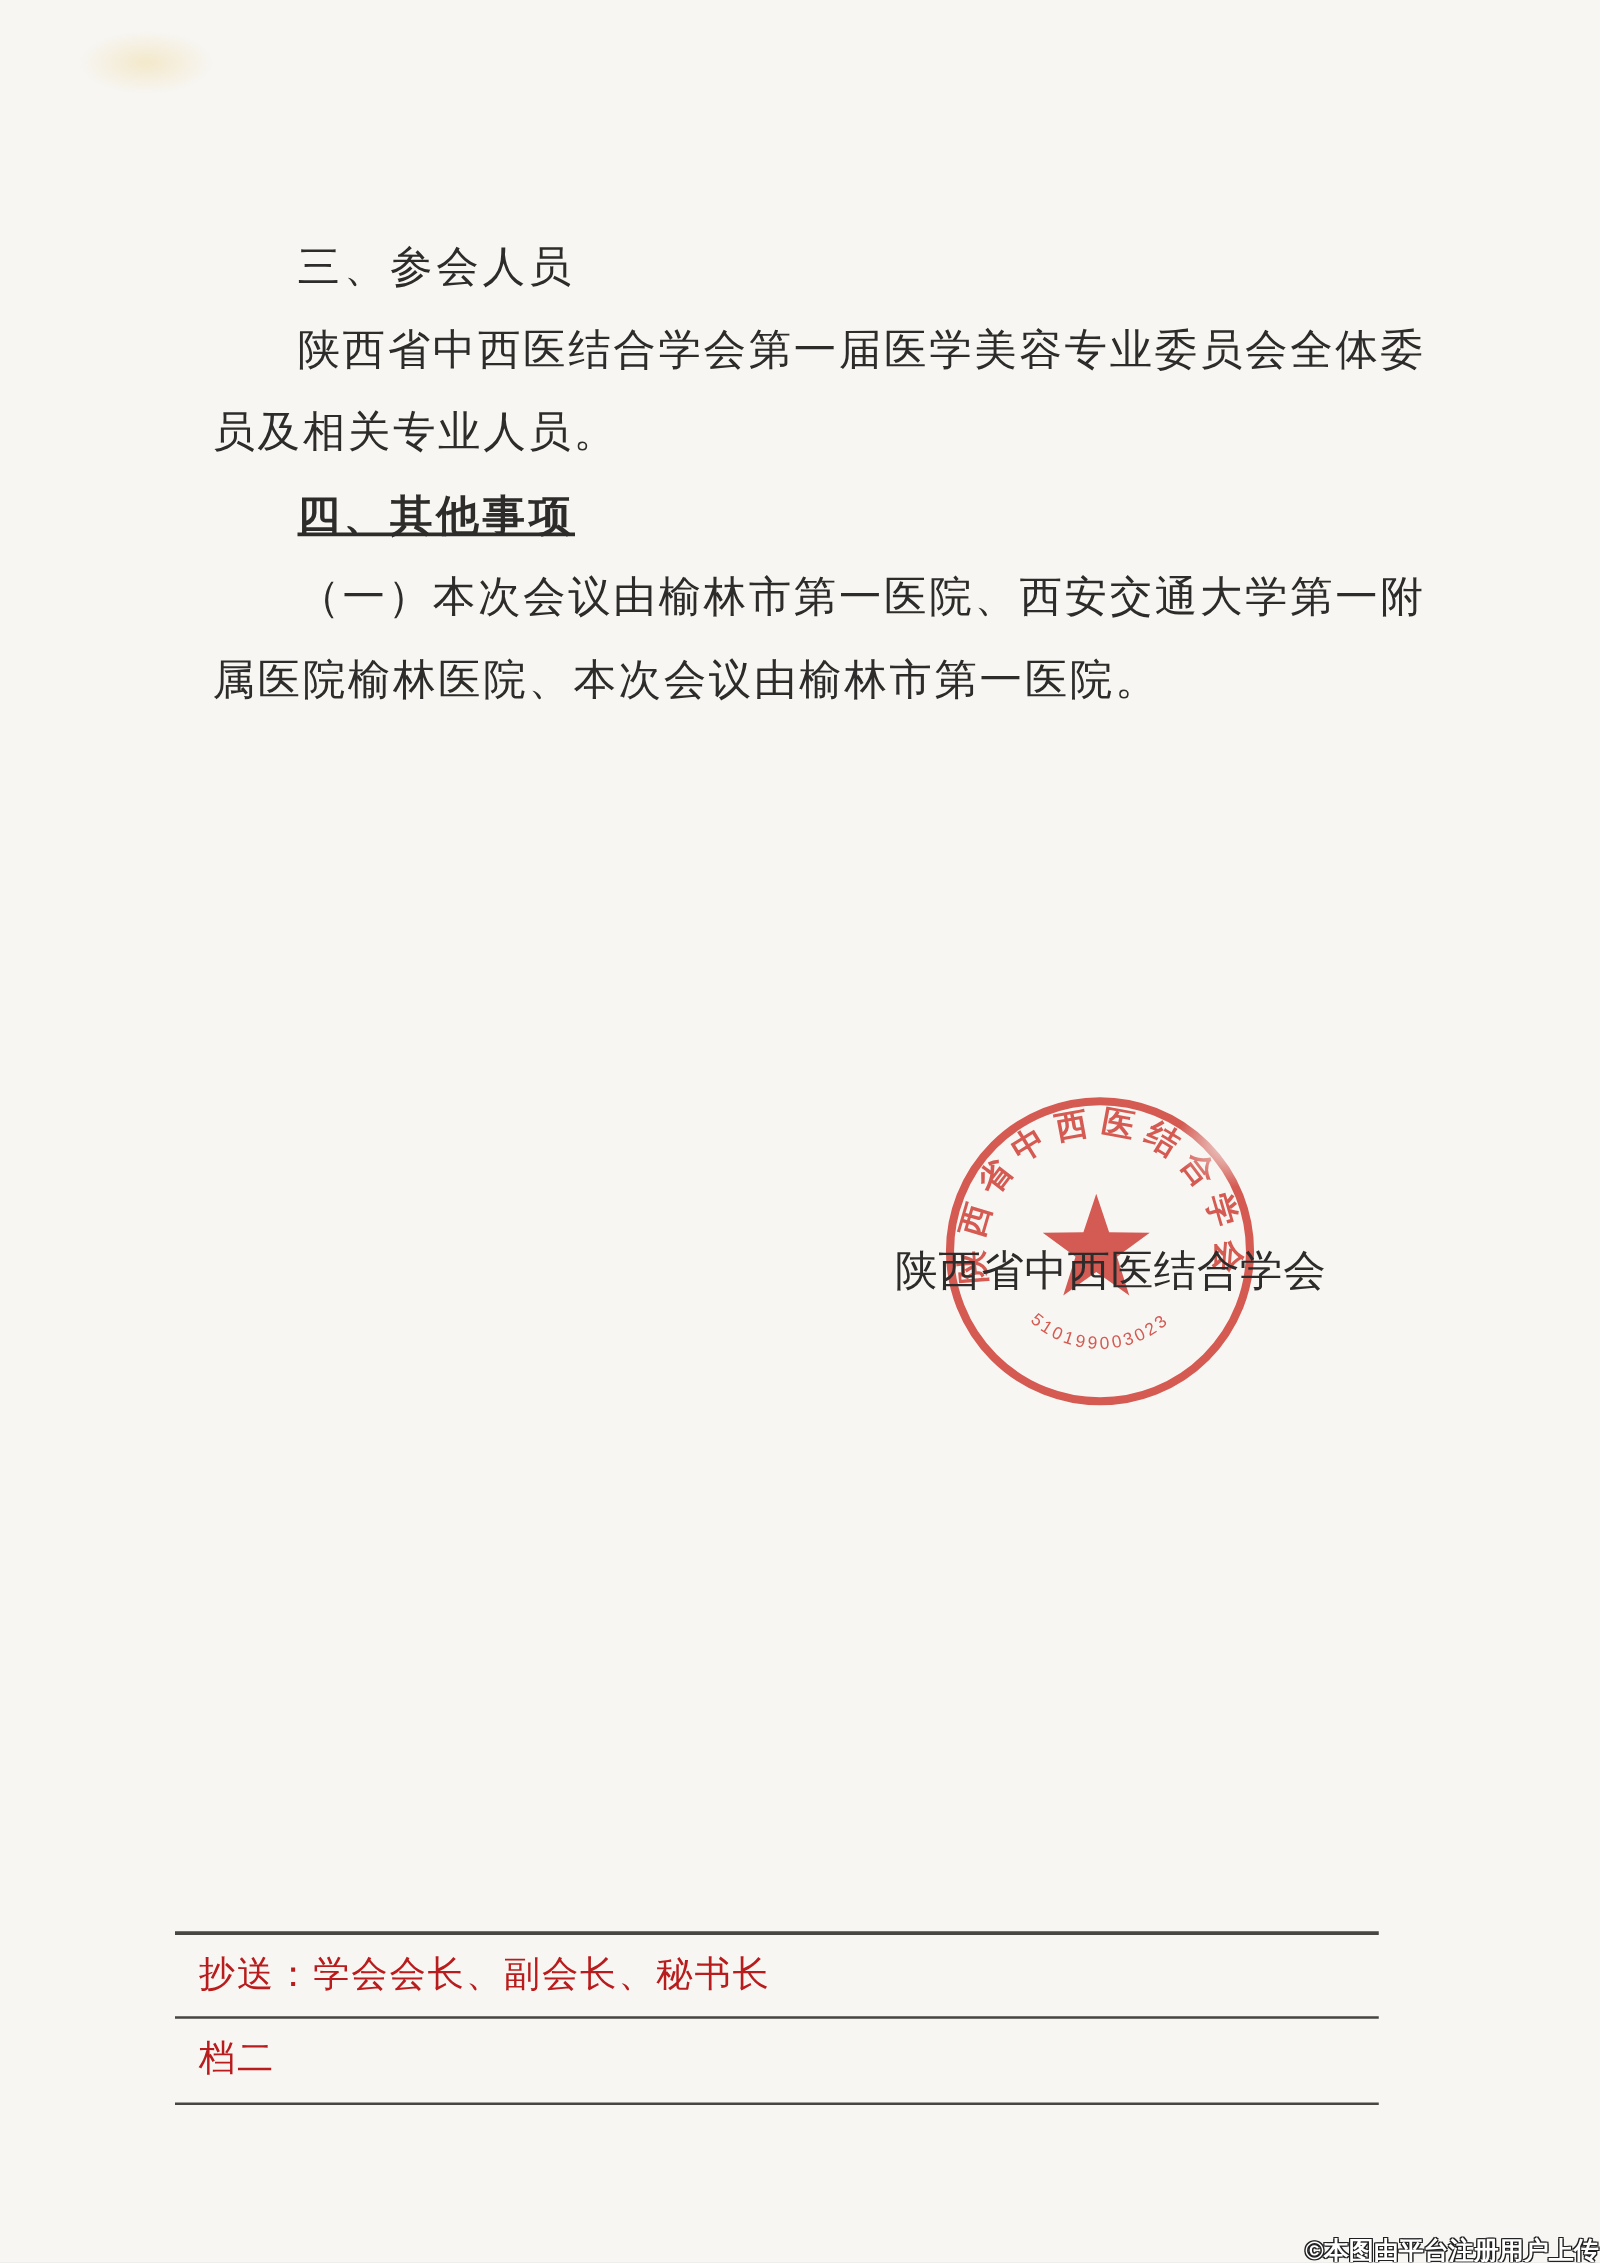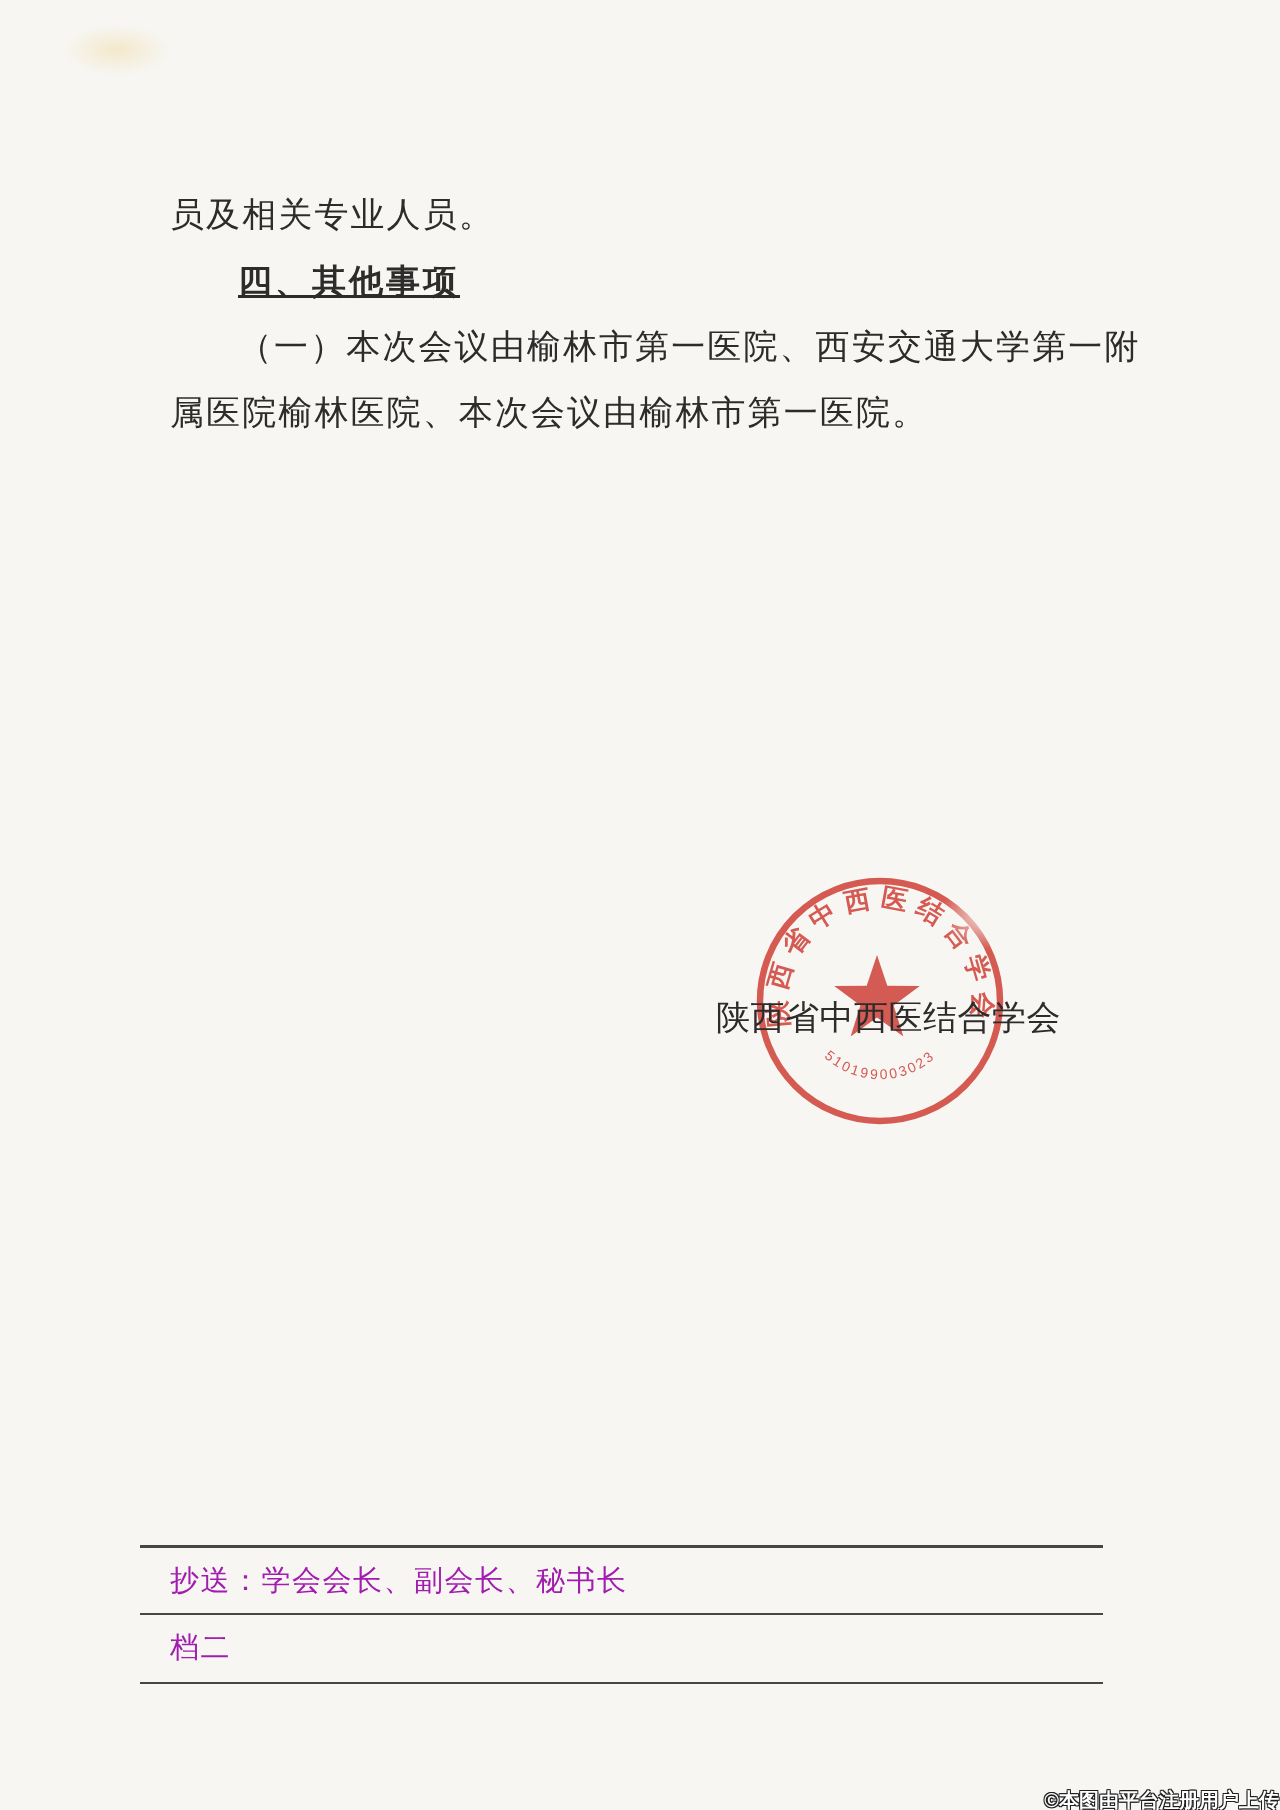--- a/index.html
+++ b/index.html
@@ -35,21 +35,21 @@
   .seal-wear{
     position:absolute;left:940px;top:880px;width:90px;height:70px;
     background:radial-gradient(ellipse at center,rgba(247,246,243,.85),rgba(247,246,243,0) 70%);
   }
   
   .rule{position:absolute;left:140px;width:963px;height:2px;background:#474642;}
   .rule.r1{top:1545px;height:3px;}
   .rule.r2{top:1613px;}
   .rule.r3{top:1682px;}
   .footer-text{
-    position:absolute;left:170px;font-size:29px;letter-spacing:1.5px;color:#a21caf;
+    position:absolute;left:159px;font-size:29px;letter-spacing:1.5px;color:#b91c1c;
     line-height:34px;white-space:nowrap;
   }
   .cc{top:1563px;}
   .archive{top:1630px;}
   
   .watermark{
     position:absolute;right:1px;top:1787px;
     font-family:"Liberation Sans","DejaVu Sans",sans-serif;
     font-size:20px;font-weight:bold;letter-spacing:0px;color:#ffffff;
     text-shadow:-1px -1px 0 #1f1f1f,1px -1px 0 #1f1f1f,-1px 1px 0 #1f1f1f,1px 1px 0 #1f1f1f,0 1px 0 #1f1f1f,0 -1px 0 #1f1f1f;
@@ -57,20 +57,22 @@
   }
 </style>
 </head>
 <body>
 
 <div class="page">
 
   <div class="stain"></div>
 
   <div class="doc-body">
+    <div class="line indent h3">三、参会人员</div>
+    <div class="line indent">陕西省中西医结合学会第一届医学美容专业委员会全体委</div>
     <div class="line">员及相关专业人员。</div>
     <div class="line indent h4">四、其他事项</div>
     <div class="line indent">（一）本次会议由榆林市第一医院、西安交通大学第一附</div>
     <div class="line">属医院榆林医院、本次会议由榆林市第一医院。</div>
   </div>
 
   <svg class="seal" viewBox="0 0 258 258">
     <circle cx="128" cy="128" r="120" fill="none" stroke="#d0453c" stroke-width="6.5"></circle>
     <path fill="#cf463d" d="M125,82 L135.3,112.8 L167.8,113.1 L141.6,132.4 L151.4,163.4 L125,144.5 L98.6,163.4 L108.4,132.4 L82.2,113.1 L114.7,112.8 Z"></path>
     <path id="arcTop" fill="none" d="M39.7,160.2 A94,94 0 1 1 216.3,160.2"></path>

